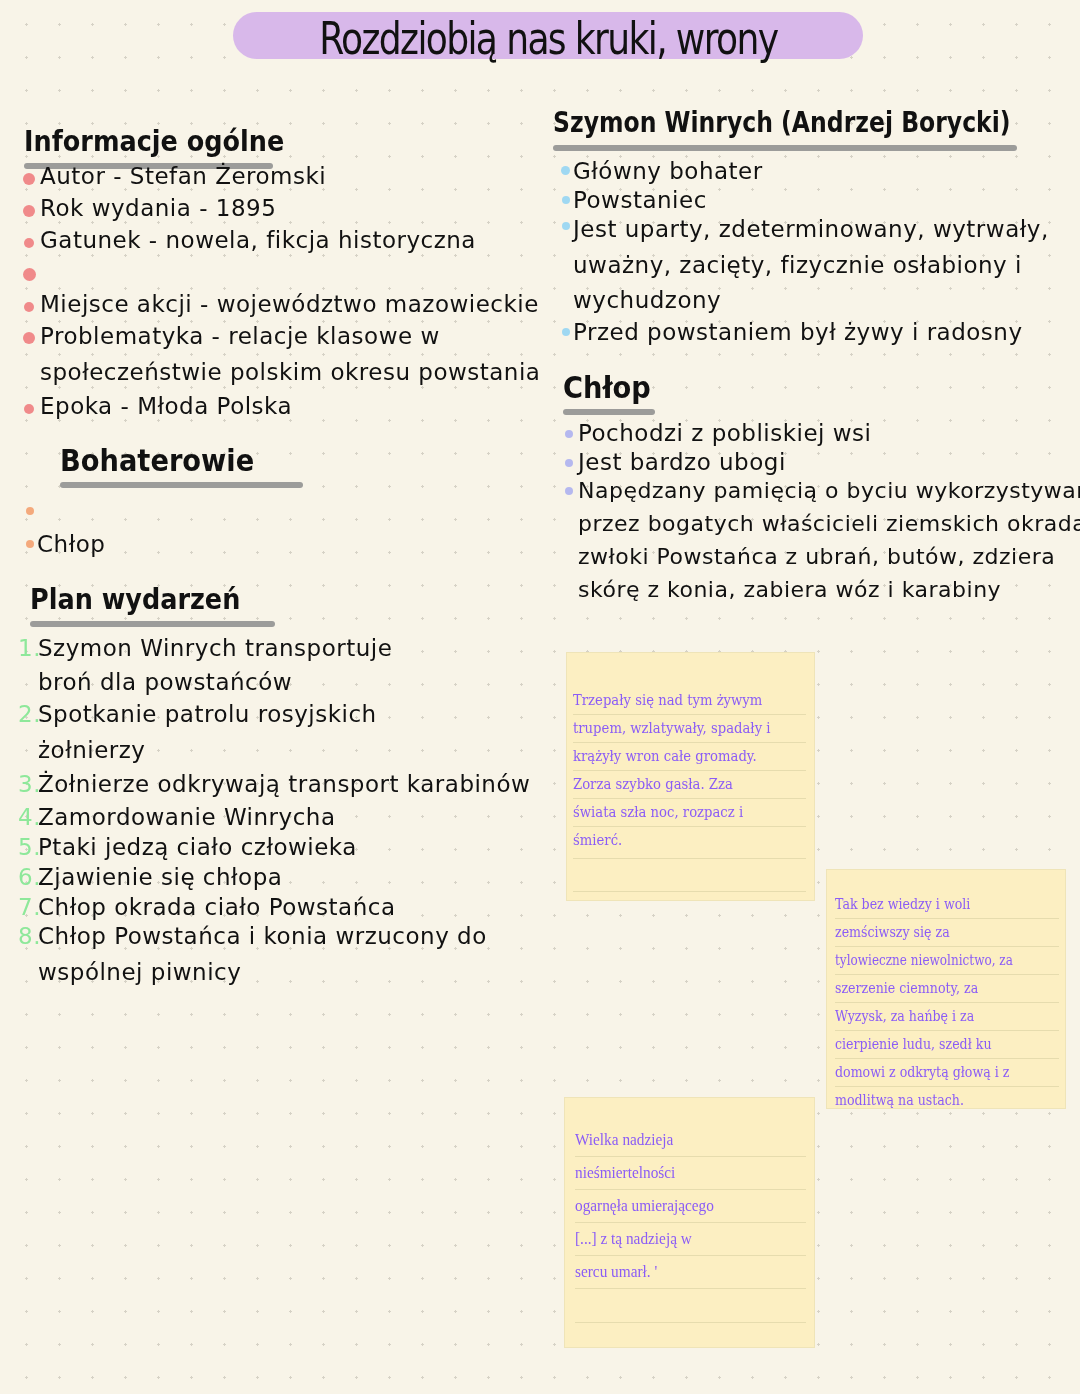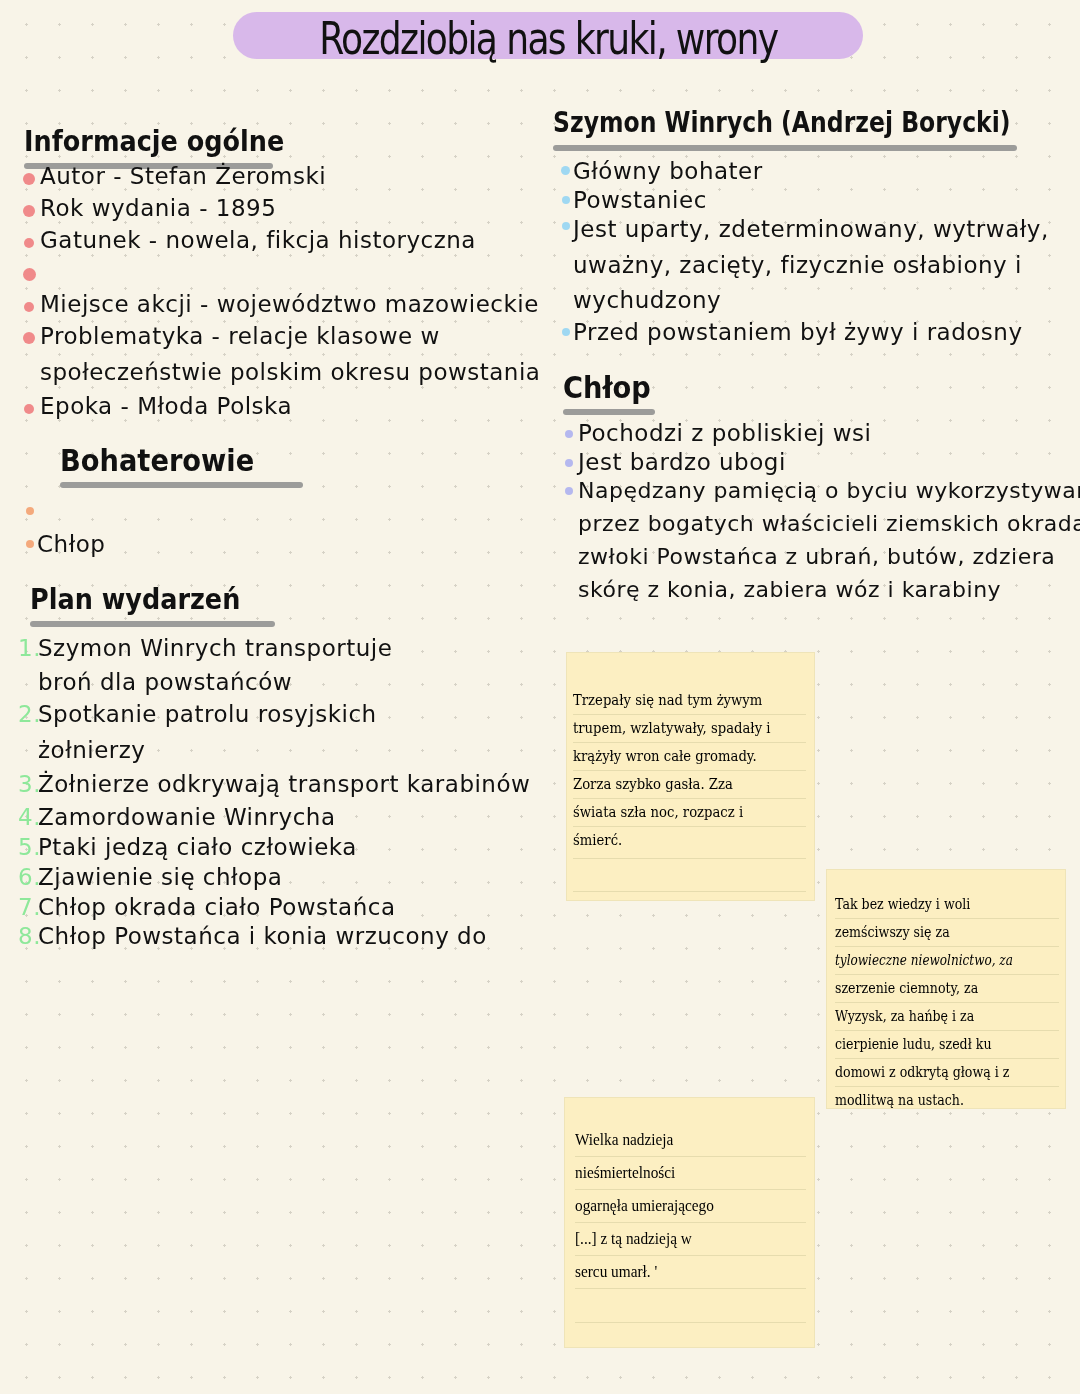--- a/index.html
+++ b/index.html
@@ -25,21 +25,21 @@
   .heading { position: absolute; font-family: "DejaVu Sans", sans-serif; font-weight: bold; }
   .heading .h-text { display: block; font-size: 29px; line-height: 34px; transform: scaleX(0.88); transform-origin: left; white-space: nowrap; }
   .heading .h-bar { display: block; height: 6px; background: #9c9c9a; border-radius: 3px; margin-top: 5px; }
   .list { position: absolute; margin: 0; padding: 0; list-style: none; }
   .list li { position: relative; font-size: 23px; letter-spacing: 0.5px; white-space: nowrap; }
   .dot { position: absolute; border-radius: 50%; }
   .num { position: absolute; left: -20px; top: 0; color: #8ee89a; font-size: 23px; }
   .note {
     position: absolute; background: #fcefc2;
     border: 1px solid #efe4b8;
-    font-family: "DejaVu Serif", serif; color: #000000;
+    font-family: "DejaVu Serif", serif; color: #8b5cf6;
     box-sizing: border-box;
   }
   .note .line {
     position: relative; border-bottom: 1px solid #e6dcae; white-space: nowrap;
   }
   .note .line span { display: inline-block; transform-origin: left; }
 </style>
 </head>
 <body>
 
@@ -79,20 +79,21 @@
   <li style="height:34px;"><span class="num">1.</span><span>Szymon Winrych transportuje</span></li>
   <li style="height:32px;"><span>broń dla powstańców</span></li>
   <li style="height:36px;"><span class="num">2.</span><span>Spotkanie patrolu rosyjskich</span></li>
   <li style="height:34px;"><span>żołnierzy</span></li>
   <li style="height:33px;"><span class="num">3.</span><span>Żołnierze odkrywają transport karabinów</span></li>
   <li style="height:30px;"><span class="num">4.</span><span>Zamordowanie Winrycha</span></li>
   <li style="height:30px;"><span class="num">5.</span><span>Ptaki jedzą ciało człowieka</span></li>
   <li style="height:30px;"><span class="num">6.</span><span>Zjawienie się chłopa</span></li>
   <li style="height:29px;"><span class="num">7.</span><span>Chłop okrada ciało Powstańca</span></li>
   <li style="height:36px;"><span class="num">8.</span><span>Chłop Powstańca i konia wrzucony do</span></li>
+  <li style="height:32px;"><span>wspólnej piwnicy</span></li>
 </ul>
 
 <div class="heading" style="left:553px; top:106px; width:464px;">
   <span class="h-text" style="font-size:28px; transform:scaleX(0.84);">Szymon Winrych (Andrzej Borycki)</span>
   <span class="h-bar"></span>
 </div>
 <ul class="list" style="left:573px; top:158px;">
   <li style="height:29px;"><span class="dot" style="left:-12px;top:8px;width:9px;height:9px;background:#9fd8f2;"></span><span>Główny bohater</span></li>
   <li style="height:29px;"><span class="dot" style="left:-11px;top:9px;width:8px;height:8px;background:#9fd8f2;"></span><span>Powstaniec</span></li>
   <li style="height:36px;"><span class="dot" style="left:-11px;top:6px;width:8px;height:8px;background:#9fd8f2;"></span><span>Jest uparty, zdeterminowany, wytrwały,</span></li>
@@ -120,21 +121,21 @@
   <div class="line" style="height:27px;"><span style="font-size:15px; line-height:27px; transform:scaleX(0.88);">krążyły wron całe gromady.</span></div>
   <div class="line" style="height:27px;"><span style="font-size:15px; line-height:27px; transform:scaleX(0.88);">Zorza szybko gasła. Zza</span></div>
   <div class="line" style="height:27px;"><span style="font-size:15px; line-height:27px; transform:scaleX(0.88);">świata szła noc, rozpacz i</span></div>
   <div class="line" style="height:31px;"><span style="font-size:15px; line-height:27px; transform:scaleX(0.88);">śmierć.</span></div>
   <div class="line" style="height:32px;"><span style="font-size:15px; line-height:27px;"></span></div>
 </div>
 
 <div class="note" style="left:826px; top:869px; width:240px; height:240px; padding:21px 6px 0 8px;">
   <div class="line" style="height:27px;"><span style="font-size:14px; line-height:26px; transform:scaleX(0.9);">Tak bez wiedzy i woli</span></div>
   <div class="line" style="height:27px;"><span style="font-size:14px; line-height:26px; transform:scaleX(0.9);">zemściwszy się za</span></div>
-  <div class="line" style="height:27px;font-style:italic;"><span style="font-size:14px; line-height:26px; transform:scaleX(0.86);">tylowieczne  niewolnictwo, za</span></div>
+  <div class="line" style="height:27px;"><span style="font-size:14px; line-height:26px; transform:scaleX(0.86);">tylowieczne  niewolnictwo, za</span></div>
   <div class="line" style="height:27px;"><span style="font-size:14px; line-height:26px; transform:scaleX(0.9);">szerzenie ciemnoty, za</span></div>
   <div class="line" style="height:27px;"><span style="font-size:14px; line-height:26px; transform:scaleX(0.9);">Wyzysk, za hańbę i za</span></div>
   <div class="line" style="height:27px;"><span style="font-size:14px; line-height:26px; transform:scaleX(0.9);">cierpienie ludu, szedł ku</span></div>
   <div class="line" style="height:27px;"><span style="font-size:14px; line-height:26px; transform:scaleX(0.9);">domowi z odkrytą głową i z</span></div>
   <div class="line" style="height:26px; border-bottom:none;"><span style="font-size:14px; line-height:26px; transform:scaleX(0.9);">modlitwą na ustach.</span></div>
 </div>
 
 <div class="note" style="left:564px; top:1097px; width:251px; height:251px; padding:26px 8px 0 10px;font-family:Liberation Serif, serif;">
   <div class="line" style="height:32px;"><span style="font-size:17px; line-height:32px; transform:scaleX(0.9);">Wielka nadzieja</span></div>
   <div class="line" style="height:32px;"><span style="font-size:17px; line-height:32px; transform:scaleX(0.9);">nieśmiertelności</span></div>

